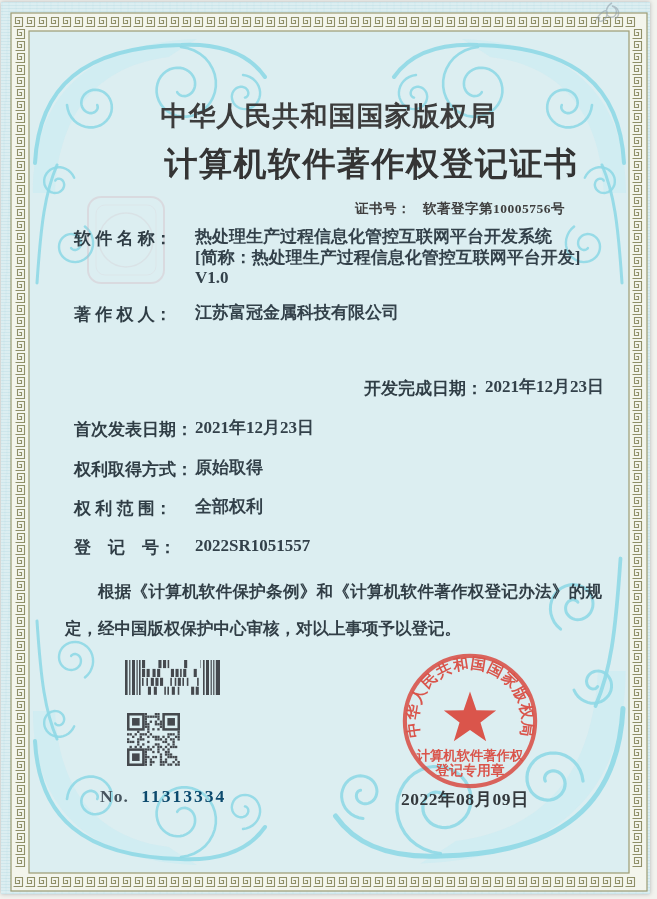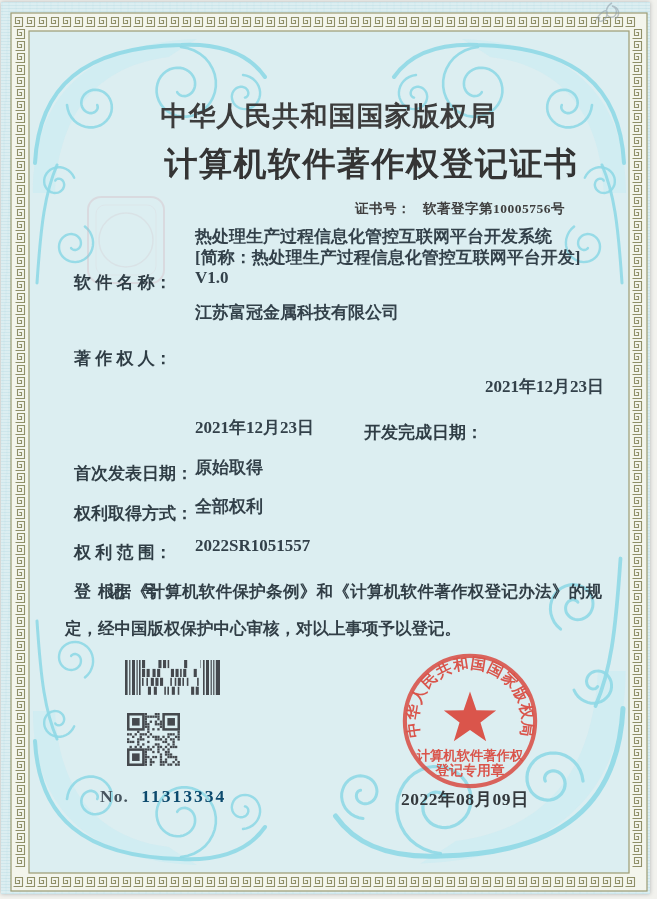--- a/index.html
+++ b/index.html
@@ -35,21 +35,21 @@
     font-size:33px;font-weight:700;letter-spacing:1.5px;color:#343434;margin-left:43px;
   }
   .certno{
     position:absolute;top:194px;right:92px;
     font-size:13.5px;font-weight:700;color:#3e3e3e;letter-spacing:.5px;margin-top:6px;
   }
   .certno .certno-value{margin-left:12px;}
 
   .row{position:absolute;left:74px;width:530px;display:flex;align-items:flex-start;}
   .lab{
-    flex:0 0 121px;font-size:17px;font-weight:600;color:#2f3d45;white-space:pre;margin-top:44px;
+    flex:0 0 121px;font-size:17px;font-weight:600;color:#2f3d45;white-space:pre;
   }
   .val{
     font-size:17px;font-weight:600;color:#33414a;line-height:20.5px;
   }
   .row-name{top:227px;}
   .row-owner{top:303px;}
   .row-dev{top:377px;justify-content:flex-end;}
   .row-pub{top:418px;}
   .row-acq{top:458px;}
   .row-scope{top:497px;}

